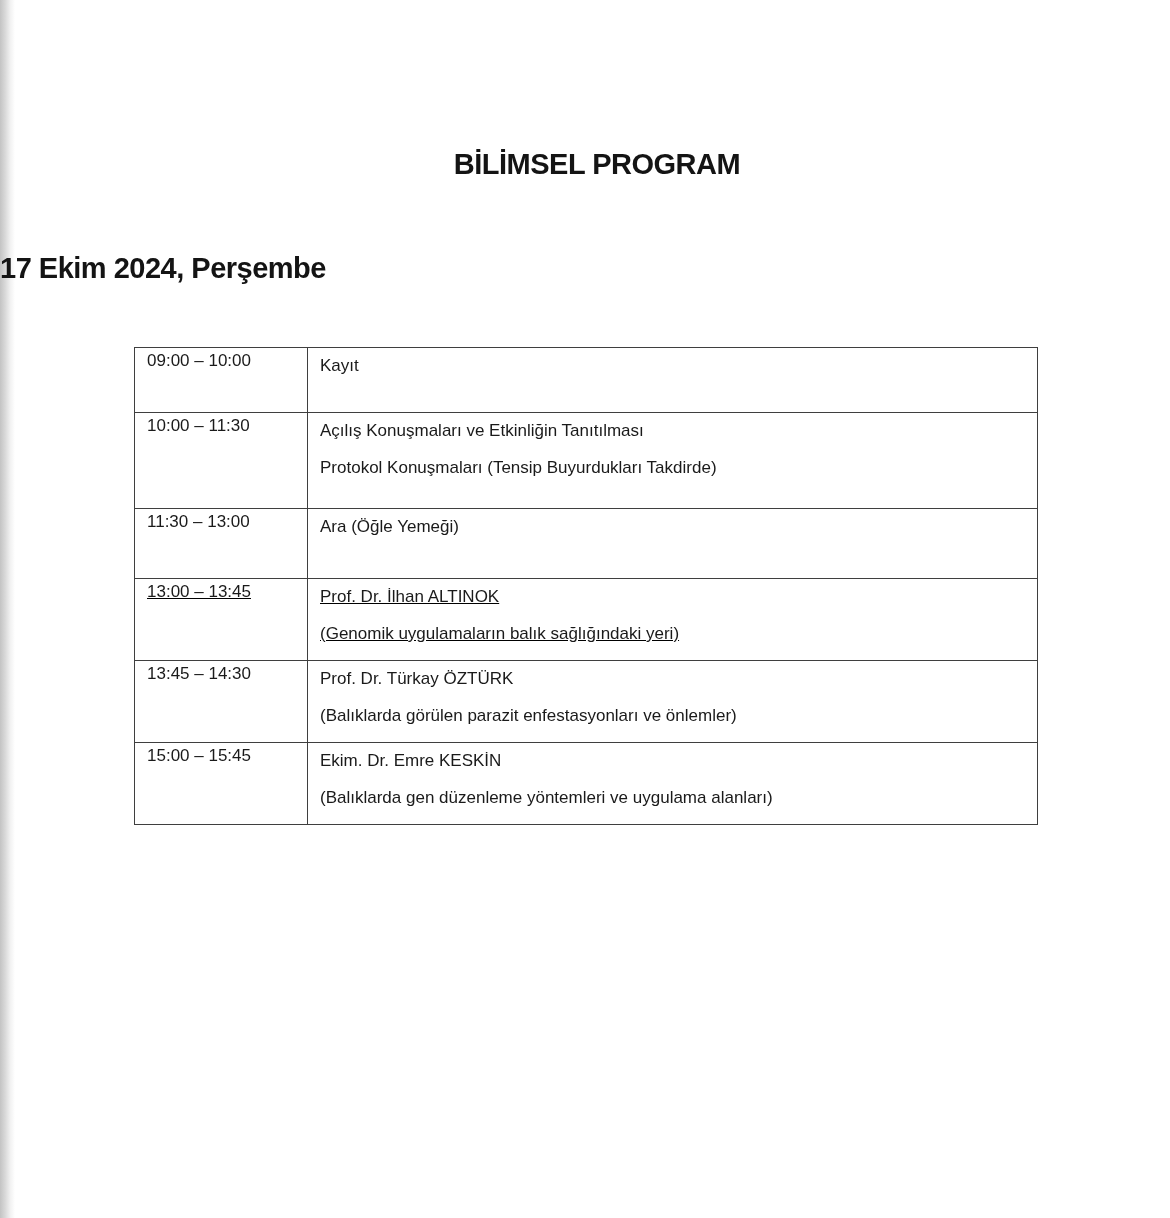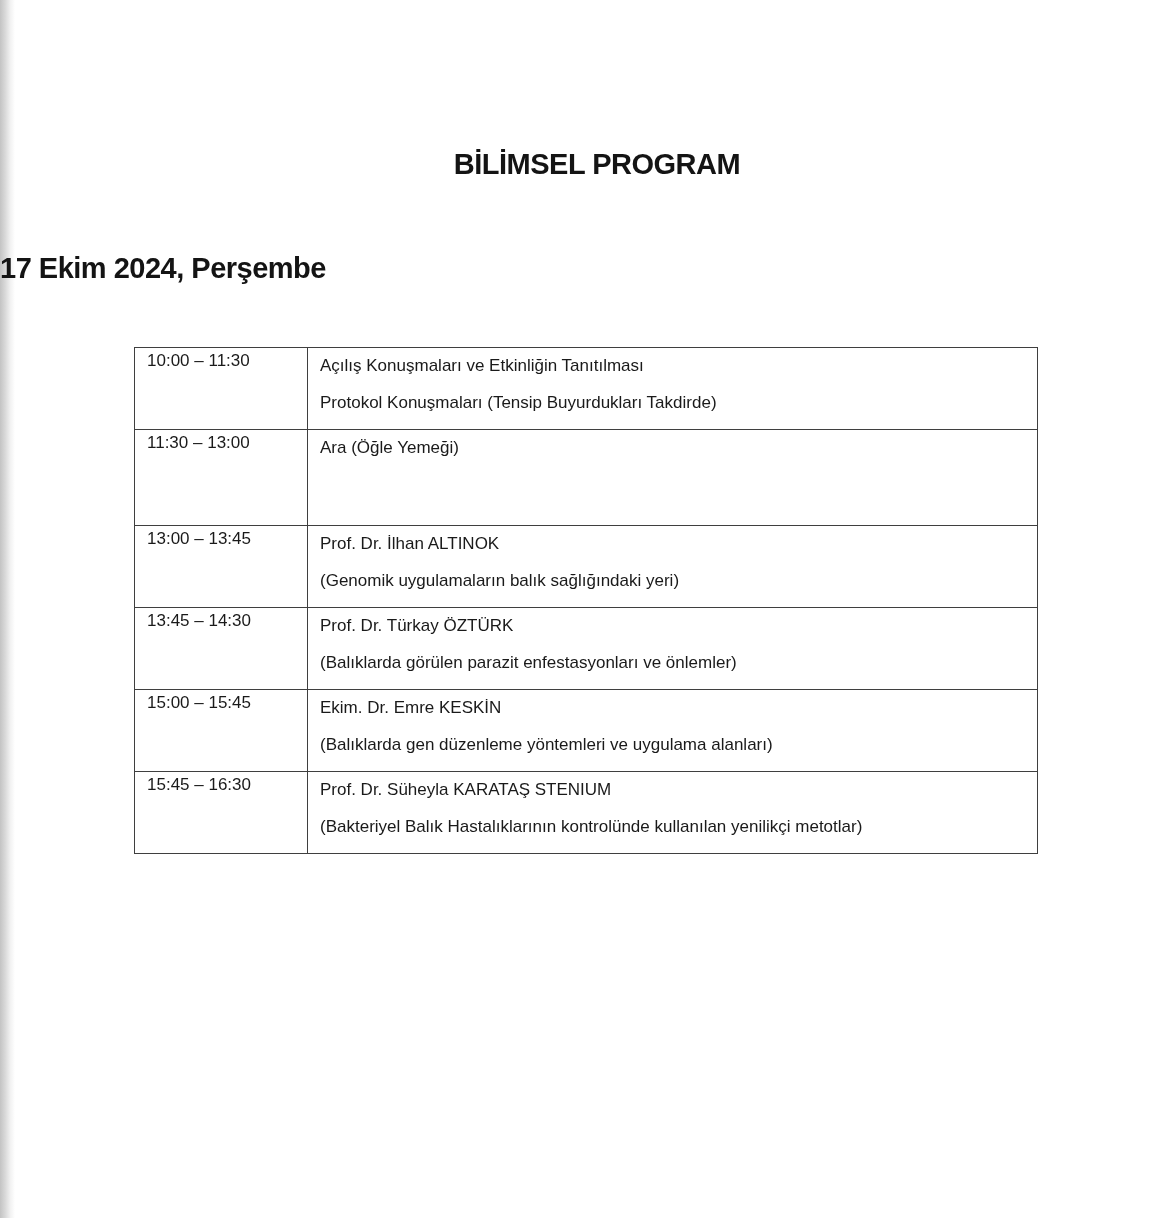--- a/index.html
+++ b/index.html
@@ -82,21 +82,21 @@
   td.time-cell { width: 148px; }
   td.desc-cell .line {
     line-height: 29px;
     margin-bottom: 8px;
     white-space: nowrap;
   }
   
   tr:nth-child(1) { height: 65px; }
   tr:nth-child(2) { height: 96px; }
   tr:nth-child(3) { height: 70px; margin-top: 32px; }
-  tr:nth-child(4) { height: 69px; }
+  tr:nth-child(4) { height: 69px; text-decoration: underline; }
   tr:nth-child(5) { height: 66px; margin-top: 36px; }
   tr:nth-child(6) { height: 65px; }
   tr:nth-child(7) { height: 74px; text-align: right; }
   tr:nth-child(8) { height: 80px; }
   tr:nth-child(9) { height: 100px; }
 </style>
 </head>
 <body>
 
 <div class="page">
@@ -104,20 +104,26 @@
   <div class="edge-left"></div>
   <div class="edge-right"></div>
   <div class="scroll-thumb"></div>
 
   <h1 class="doc-title">BİLİMSEL PROGRAM</h1>
 
   <h2 class="doc-date">17 Ekim 2024, Perşembe</h2>
 
   <table class="schedule">
     <tbody id="schedule-body">
+        <tr>
+          <td class="time-cell">09:00 – 10:00</td>
+          <td class="desc-cell">
+            <div class="line">Kayıt</div>
+          </td>
+        </tr>
         <tr>
           <td class="time-cell">10:00 – 11:30</td>
           <td class="desc-cell">
             <div class="line">Açılış Konuşmaları ve Etkinliğin Tanıtılması</div>
             <div class="line">Protokol Konuşmaları (Tensip Buyurdukları Takdirde)</div>
           </td>
         </tr>
         <tr>
           <td class="time-cell">11:30 – 13:00</td>
           <td class="desc-cell">
@@ -138,23 +144,16 @@
             <div class="line">(Balıklarda görülen parazit enfestasyonları ve önlemler)</div>
           </td>
         </tr>
         <tr>
           <td class="time-cell">15:00 – 15:45</td>
           <td class="desc-cell">
             <div class="line">Ekim. Dr. Emre KESKİN</div>
             <div class="line">(Balıklarda gen düzenleme yöntemleri ve uygulama alanları)</div>
           </td>
         </tr>
-        <tr>
-          <td class="time-cell">15:45 – 16:30</td>
-          <td class="desc-cell">
-            <div class="line">Prof. Dr. Süheyla KARATAŞ STENIUM</div>
-            <div class="line">(Bakteriyel Balık Hastalıklarının kontrolünde kullanılan yenilikçi metotlar)</div>
-          </td>
-        </tr>
       </tbody>
   </table>
 
 </div>
 
 </body></html>

